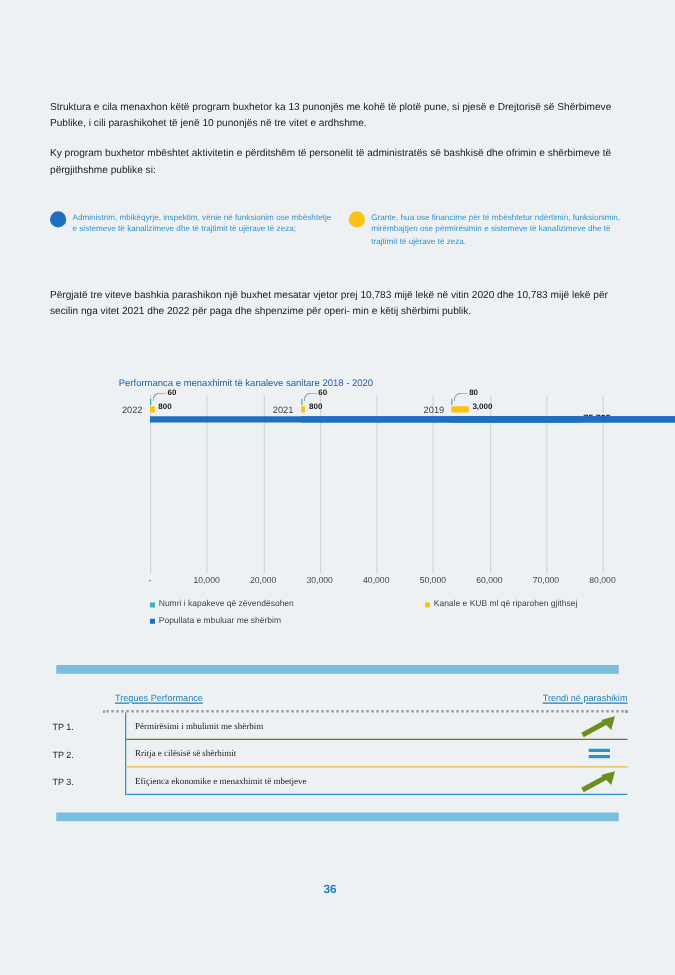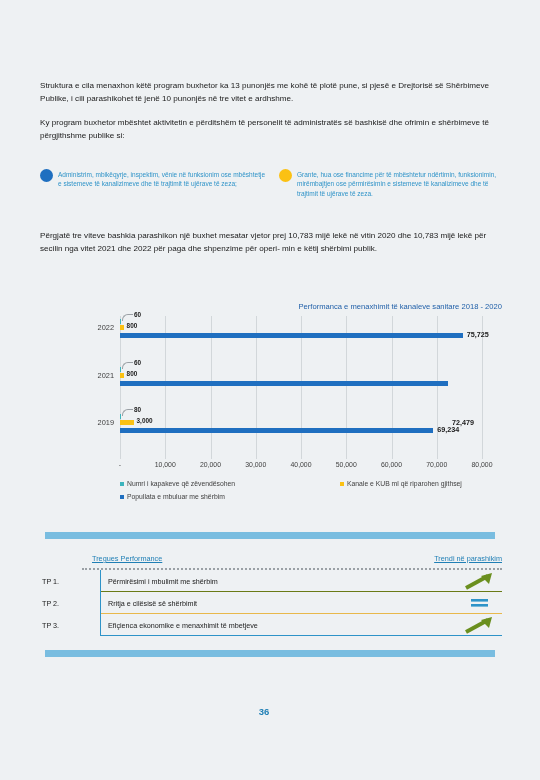--- a/index.html
+++ b/index.html
@@ -70,21 +70,21 @@
     position: absolute;
     left: 40px;
     top: 300px;
     width: 462px;
     height: 215px;
   }
   .chart-title {
     position: absolute;
     left: 0; right: 0;
     top: 2px;
-    text-align: right;
+    text-align: left;
     font-size: 7.6px;
     color: #1f5fa8;
     padding-left: 55px;
   }
   .plot {
     position: absolute;
     left: 80px;
     top: 16px;
     right: 20px;
     height: 143px;
@@ -99,21 +99,21 @@
     top: 0;
     bottom: 0;
     width: 1px;
     background: #d2d7da;
   }
   .rows {
     position: absolute;
     inset: 0;
     z-index: 2;
     display: flex;
-    flex-direction: column;
+    flex-direction: row;
   }
   .row {
     flex: 1 1 0;
     position: relative;
   }
   .cat-label {
     position: absolute;
     left: -50px;
     top: 7px;
     width: 44px;
@@ -242,20 +242,21 @@
     padding-left: 2px;
     box-sizing: border-box;
   }
   .tp-cell {
     flex: 1;
     position: relative;
     height: 22px;
     border-left: 1.5px solid #2e93c8;
     display: flex;
     align-items: center;
+    font-family: Liberation Serif, serif;
   }
   .tp-label {
     font-size: 7.2px;
     color: #1a1a1a;
     padding-left: 7px;
   }
   .tp-underline {
     position: absolute;
     left: 0;
     right: 0;

